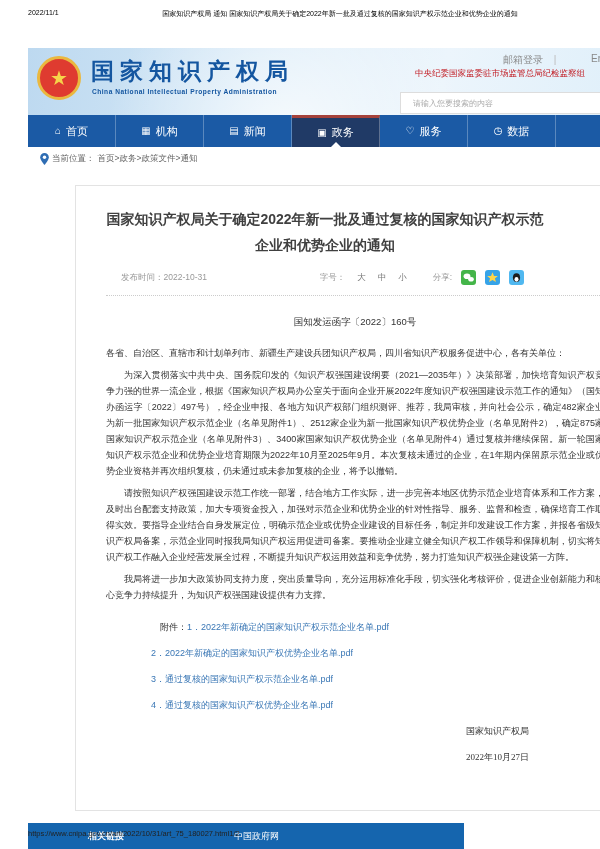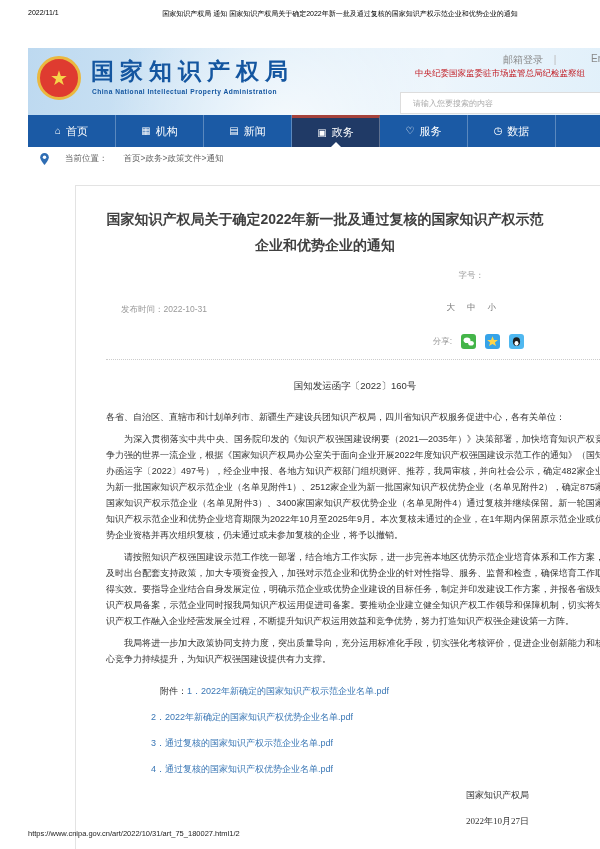--- a/index.html
+++ b/index.html
@@ -35,28 +35,28 @@
   
   .nav{height:32px;background:#1b5aa5;display:flex;position:relative;}
   .nav-item{width:88px;height:32px;box-sizing:border-box;display:flex;align-items:center;justify-content:center;gap:5px;
     color:#fff;font-size:11px;border-right:1px solid rgba(255,255,255,.28);cursor:pointer;position:relative;}
   .nav-item .nav-glyph{font-size:10px;line-height:1;}
   .nav-item.active{background:#203a66;border-top:3px solid #a5423b;}
   .nav-item.active::after{content:"";position:absolute;bottom:0;left:50%;margin-left:-5px;
     border-left:5px solid transparent;border-right:5px solid transparent;border-bottom:5px solid #fff;}
   .nav-rest{flex:1;background:#1b5aa5;}
   
-  .breadcrumb{height:24px;display:flex;align-items:center;gap:16px;padding-left:12px;font-size:8.5px;color:#666;}
+  .breadcrumb{height:24px;display:flex;align-items:center;gap:3px;padding-left:12px;font-size:8.5px;color:#666;}
   
   .article{margin:14px 0 0 47px;width:560px;border:1px solid #e3e3e3;box-sizing:border-box;
     padding:14px 30px 46px 30px;background:#fff;}
   .art-title{font-size:14px;font-weight:bold;color:#404040;line-height:26px;text-align:center;padding:6px 60px 0 0;}
   .meta-row{margin-top:12px;display:flex;justify-content:space-between;align-items:center;
     font-size:8.5px;color:#999;padding:0 80px 0 15px;}
-  .meta-right{display:flex;align-items:center;gap:20px;flex-direction:column;}
+  .meta-right{display:flex;align-items:center;gap:12px;}
   .fs-group{display:flex;gap:12px;color:#777;}
   .fs-btn{cursor:pointer;}
   .share-group{display:flex;align-items:center;gap:9px;margin-left:14px;}
   .share-icon{width:15px;height:15px;display:block;cursor:pointer;}
   .divider{border-bottom:1px dotted #ccc;margin-top:10px;}
   .doc-number{text-align:center;font-size:9.5px;color:#333;margin-top:20px;}
   .salutation{margin-top:16px;font-size:9px;line-height:16px;color:#333;}
   .para{margin-top:6px;font-size:9px;line-height:16px;color:#333;text-align:justify;text-indent:2em;}
   .attachments{margin-top:18px;font-size:9px;color:#333;padding-left:18px;}
   .att-row{margin-bottom:13px;display:flex;}

